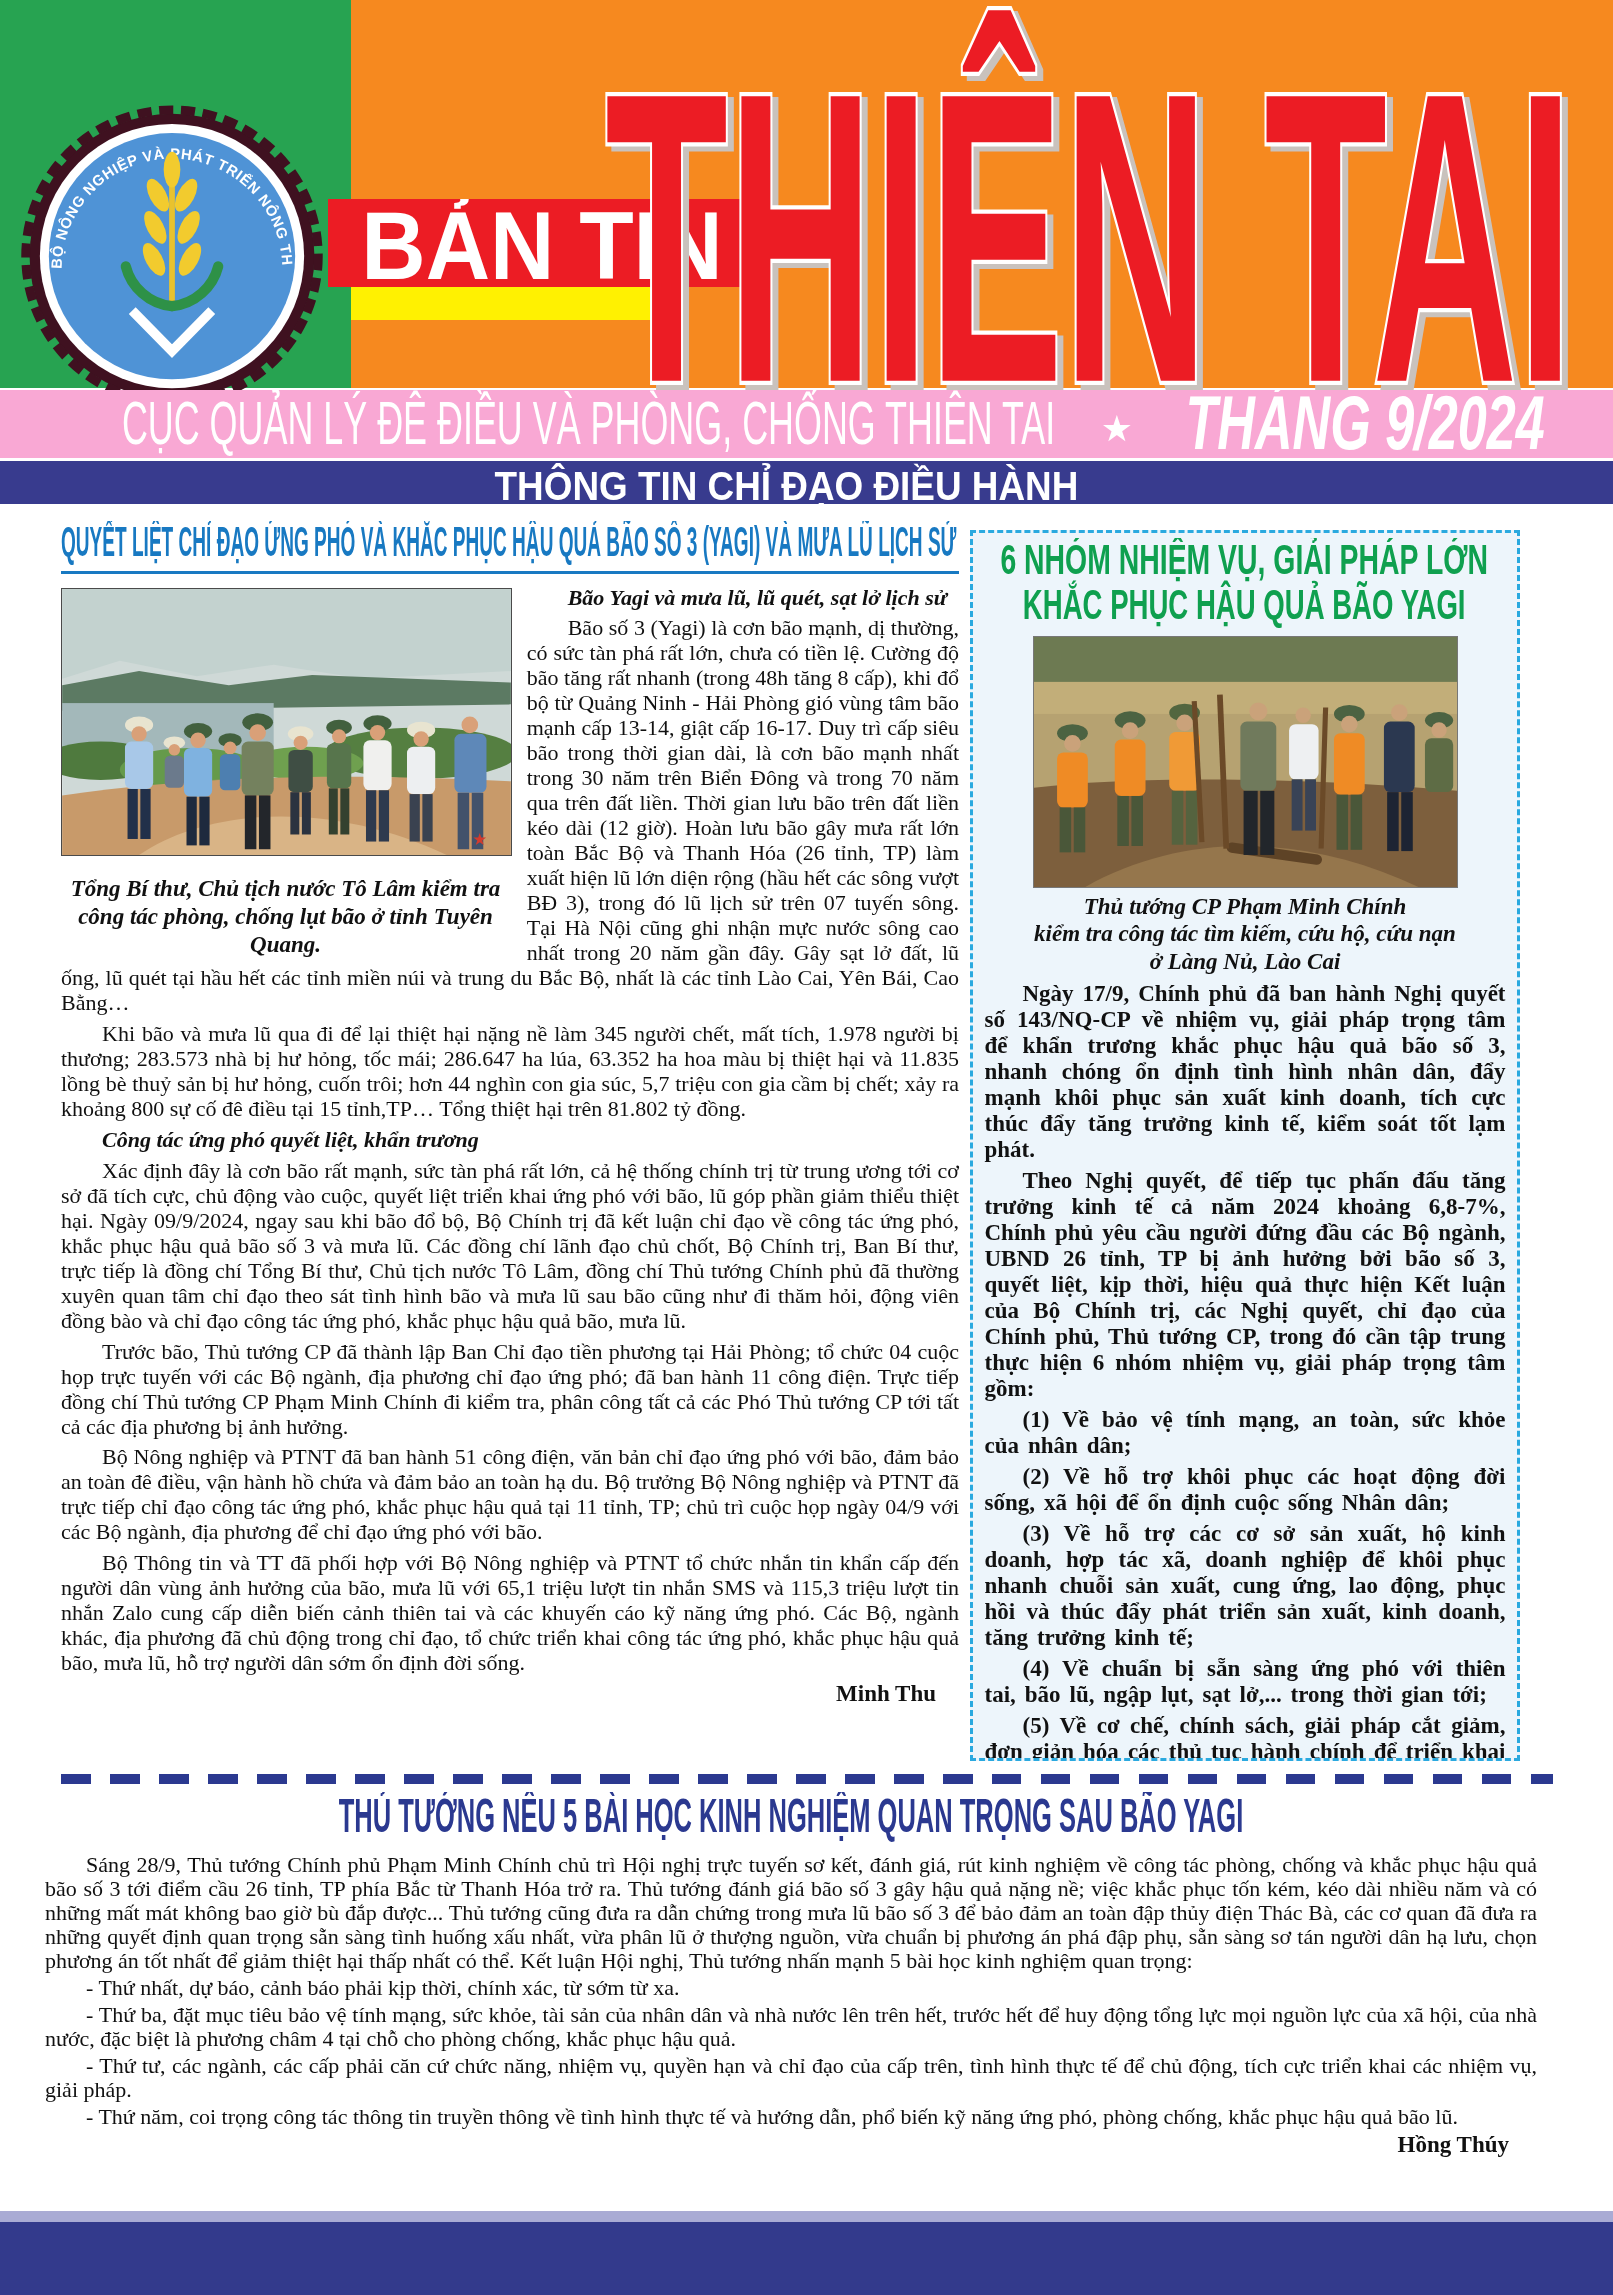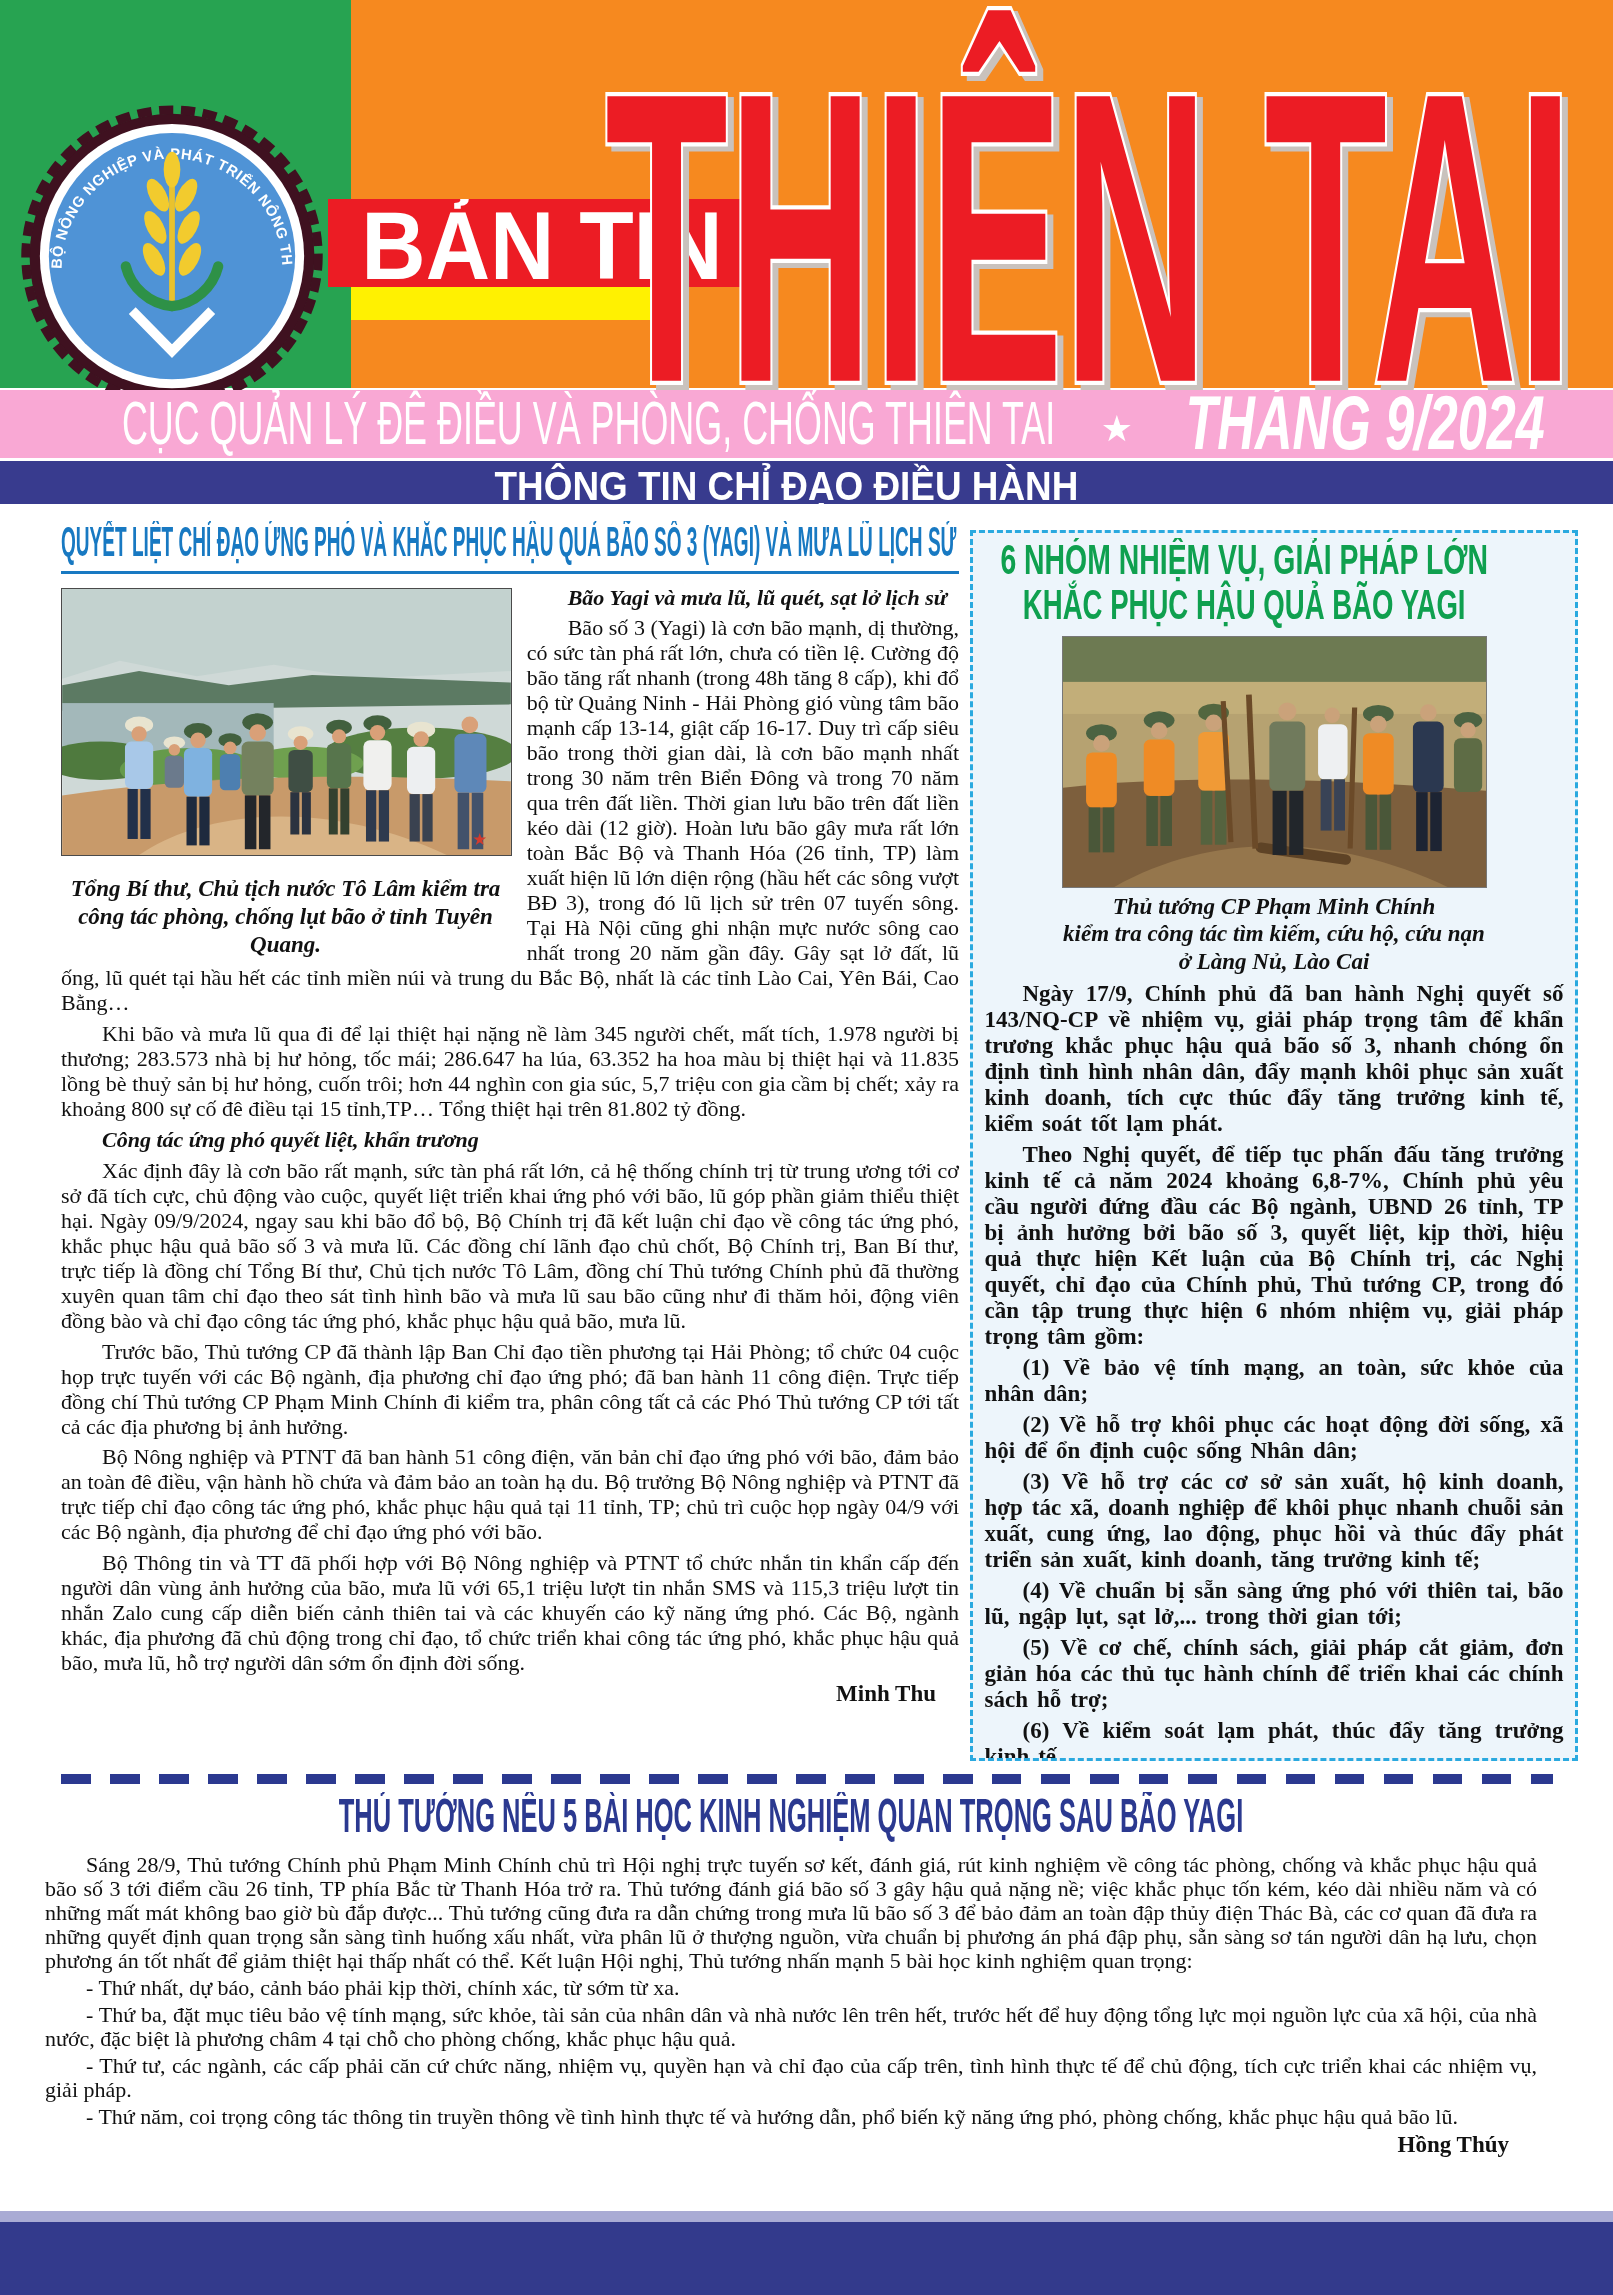--- a/index.html
+++ b/index.html
@@ -26,21 +26,21 @@
   .lrule{height:3.8px;background:#1879C2;margin-top:4.5px;}
   .lbody{margin-top:10.3px;font-size:22px;line-height:25px;text-align:justify;}
   .photofloat{float:left;width:449px;margin:3.8px 16.7px 5.1px 0;}
   .photofloat svg{border:1.3px solid #4a4a4a;}
   .pcaption{font-weight:bold;font-style:italic;text-align:center;font-size:23px;line-height:28px;margin-top:19px;}
   .sub{font-weight:bold;font-style:italic;text-indent:41px;margin:5.8px 0;}
   .para{text-indent:41px;margin:5.8px 0;}
   .byline{font-weight:bold;text-align:right;font-size:23px;margin-top:3.8px;padding-right:23px;}
 
   
-  .rbox{position:absolute;left:970px;top:530px;width:608px;height:1231px;box-sizing:border-box;
+  .rbox{position:absolute;left:970px;top:530px;width:550px;height:1231px;box-sizing:border-box;
         background:#EDF5FB;border:3.8px dashed #2AA9DF;padding:5.1px 11.5px;overflow:hidden;}
   .rphoto{margin:7.7px auto 5.1px;border:0.6px solid #777;}
   .rcap{font-weight:bold;font-style:italic;text-align:center;font-size:23px;line-height:27.6px;}
   .rbody{font-size:23px;line-height:26px;text-align:justify;word-spacing:3.2px;margin-top:5.1px;}
   .rbody .para{text-indent:38px;margin:5.1px 0;font-weight:bold;}
 
   
   .sep{position:absolute;left:61px;top:1774px;width:1492px;height:9.6px;
        background:repeating-linear-gradient(90deg,#2B3990 0 29.5px,transparent 29.5px 49px);}
   .bot{position:absolute;left:45px;top:1792px;width:1492px;}

